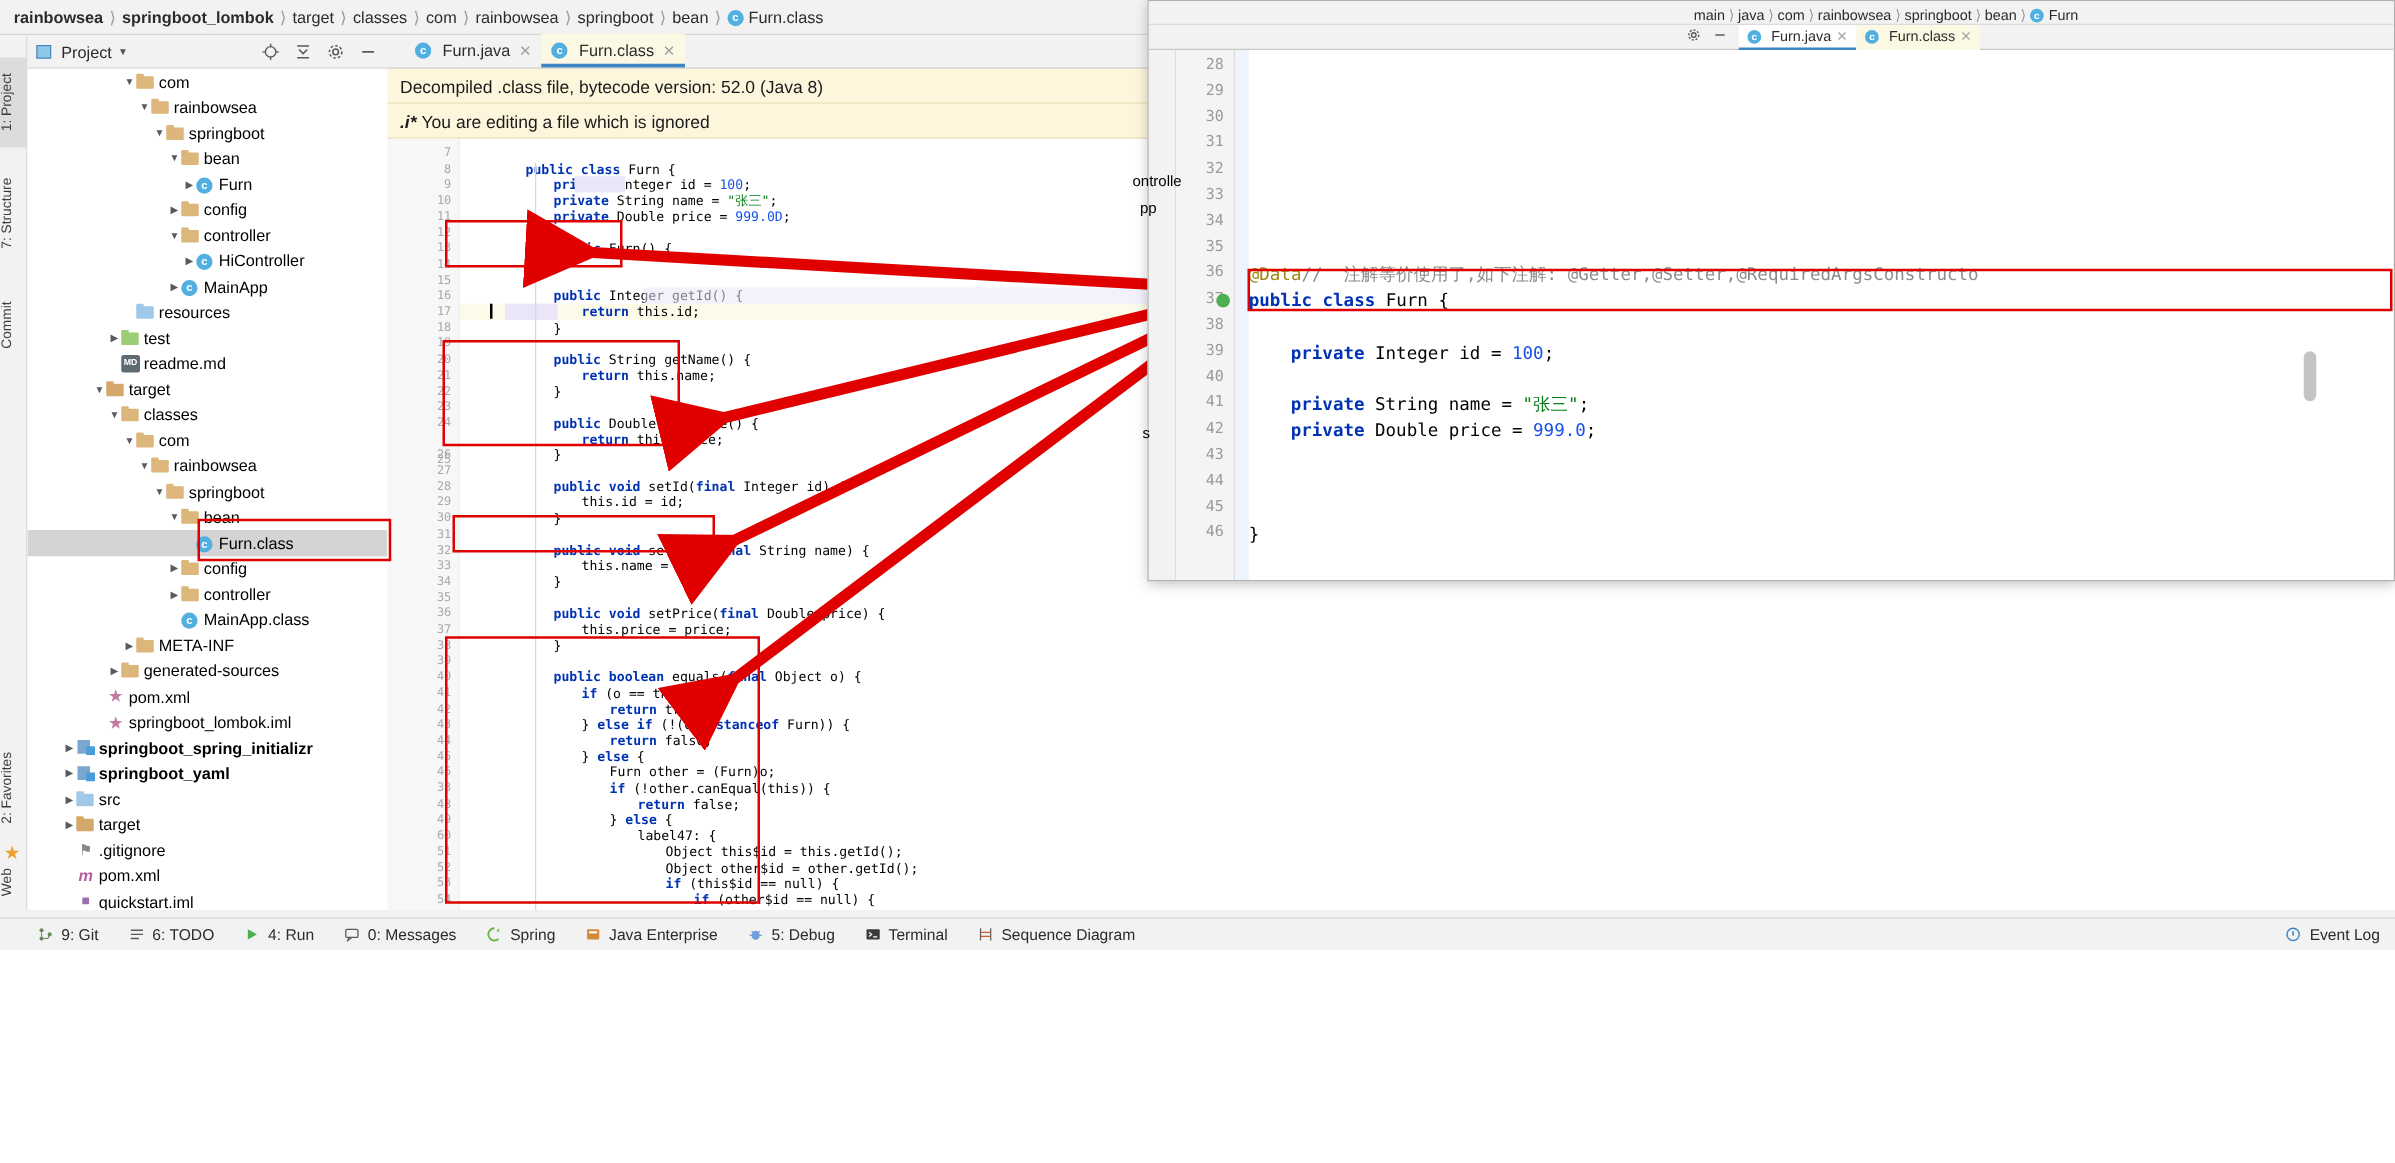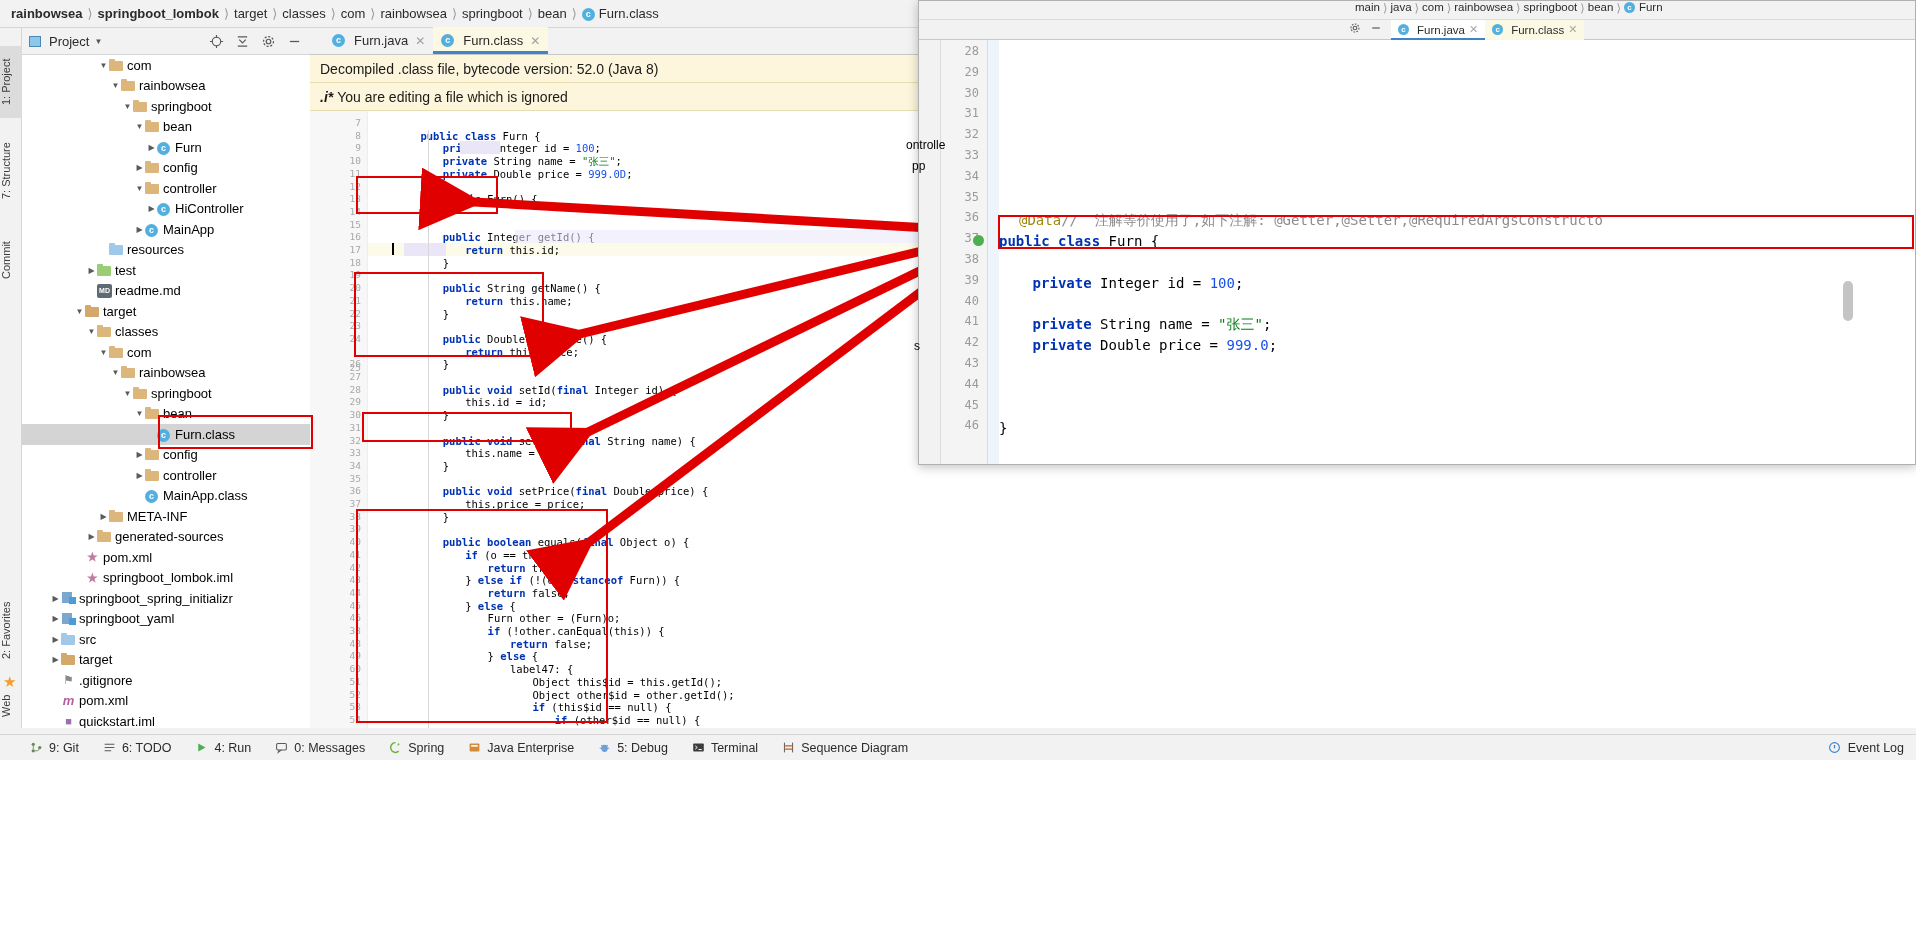--- a/index.html
+++ b/index.html
@@ -59,21 +59,21 @@
   
   #tree {
     position: absolute; left: 22px; top: 55px; width: 288px; height: 673px;
     background: #ffffff; overflow: hidden; font-size: 13px;
   }
   .trow { position: relative; height: 20.5px; display: flex; align-items: center; white-space: nowrap; }
   .trow.sel { background: #d4d4d4; }
   .arrow { width: 11px; display: inline-block; font-size: 8px; color: #5a5a5a; text-align: center; flex: 0 0 11px;}
   .ic { width: 15px; height: 15px; margin-right: 3px; flex: 0 0 15px; display:inline-block; vertical-align: middle;}
   .tlabel { color: #000; }
-  .tlabel.bold { font-weight: normal; }
+  .tlabel.bold { font-weight: bold; }
 
   
   .folder { position: relative; width: 15px; height: 13px; }
   .folder i {
     position: absolute; left: 0; top: 2px; width: 14px; height: 10px;
     background: #dcb67a; border-radius: 1px;
   }
   .folder i::before {
     content:""; position: absolute; left: 0; top: -2px; width: 6px; height: 3px;
     background: #dcb67a; border-radius: 1px 1px 0 0;
@@ -159,21 +159,21 @@
   svg.arrows { position: absolute; left:0; top:0; width: 1916px; height: 930px; pointer-events: none; }
 
   
   #float {
     position: absolute; left: 918px; top: 0px; width: 998px; height: 465px;
     background: #ffffff; border: 1px solid #b0b0b0;
     box-shadow: 0 2px 10px rgba(0,0,0,.25); overflow: hidden;
   }
   #float-crumb {
     position: absolute; left:0; top:0; width: 998px; height: 19px; background:#f2f2f2;
-    display:flex; align-items:flex-start; padding-left: 6px; font-size: 11.5px; color:#2b2b2b;
+    display:flex; align-items:flex-end; padding-left: 6px; font-size: 11.5px; color:#2b2b2b;
     border-bottom: 1px solid #dcdcdc;
   }
   #float-crumb .sep { color:#9a9a9a; padding: 0 3px; }
   #float-tabs {
     position:absolute; left:0; top:19px; width: 998px; height: 20px; background:#f2f2f2;
     display:flex; align-items:center; border-bottom: 1px solid #c8c8c8;
   }
   .ftab { height:20px; display:flex; align-items:center; padding: 0 7px; gap:4px;
           font-size:11.5px; color:#2b2b2b; position:relative; }
   .ftab.active { background:#ffffff; }
@@ -186,21 +186,21 @@
     border-right: 1px solid #dcdcdc;
   }
   #float-left-strip { position:absolute; left:0; top:39px; width:22px; height:426px; background:#f2f2f2;
                       border-right:1px solid #dcdcdc; }
   .flnum { position:absolute; right:8px; width:36px; text-align:right;
            font-family:"DejaVu Sans Mono", monospace; font-size:12px; color:#9a9a9a; }
   #float-code {
     position:absolute; left: 80px; top: 39px; width: 918px; height: 426px;
     font-family:"DejaVu Sans Mono", monospace; font-size: 14px; white-space: pre;
   }
-  .fcl { position:absolute; left:0; height: 20.8px; line-height:20.8px;padding-left:20px; }
+  .fcl { position:absolute; left:0; height: 20.8px; line-height:20.8px; }
   #float-marker { position:absolute; left:69px; top:39px; width: 11px; height:426px; background:#eef4fb; }
   #float-scroll-thumb { position:absolute; left:924px; top:280px; width:10px; height:40px; background:#c4c4c4; border-radius:5px; }
 
   
   .fragtext { position:absolute; font-size:12px; color:#000; white-space:nowrap; }
 
   
   #statusbar {
     position: absolute; left: 0; top: 734px; width: 1916px; height: 26px;
     background: #f2f2f2; border-top: 1px solid #d6d6d6;

